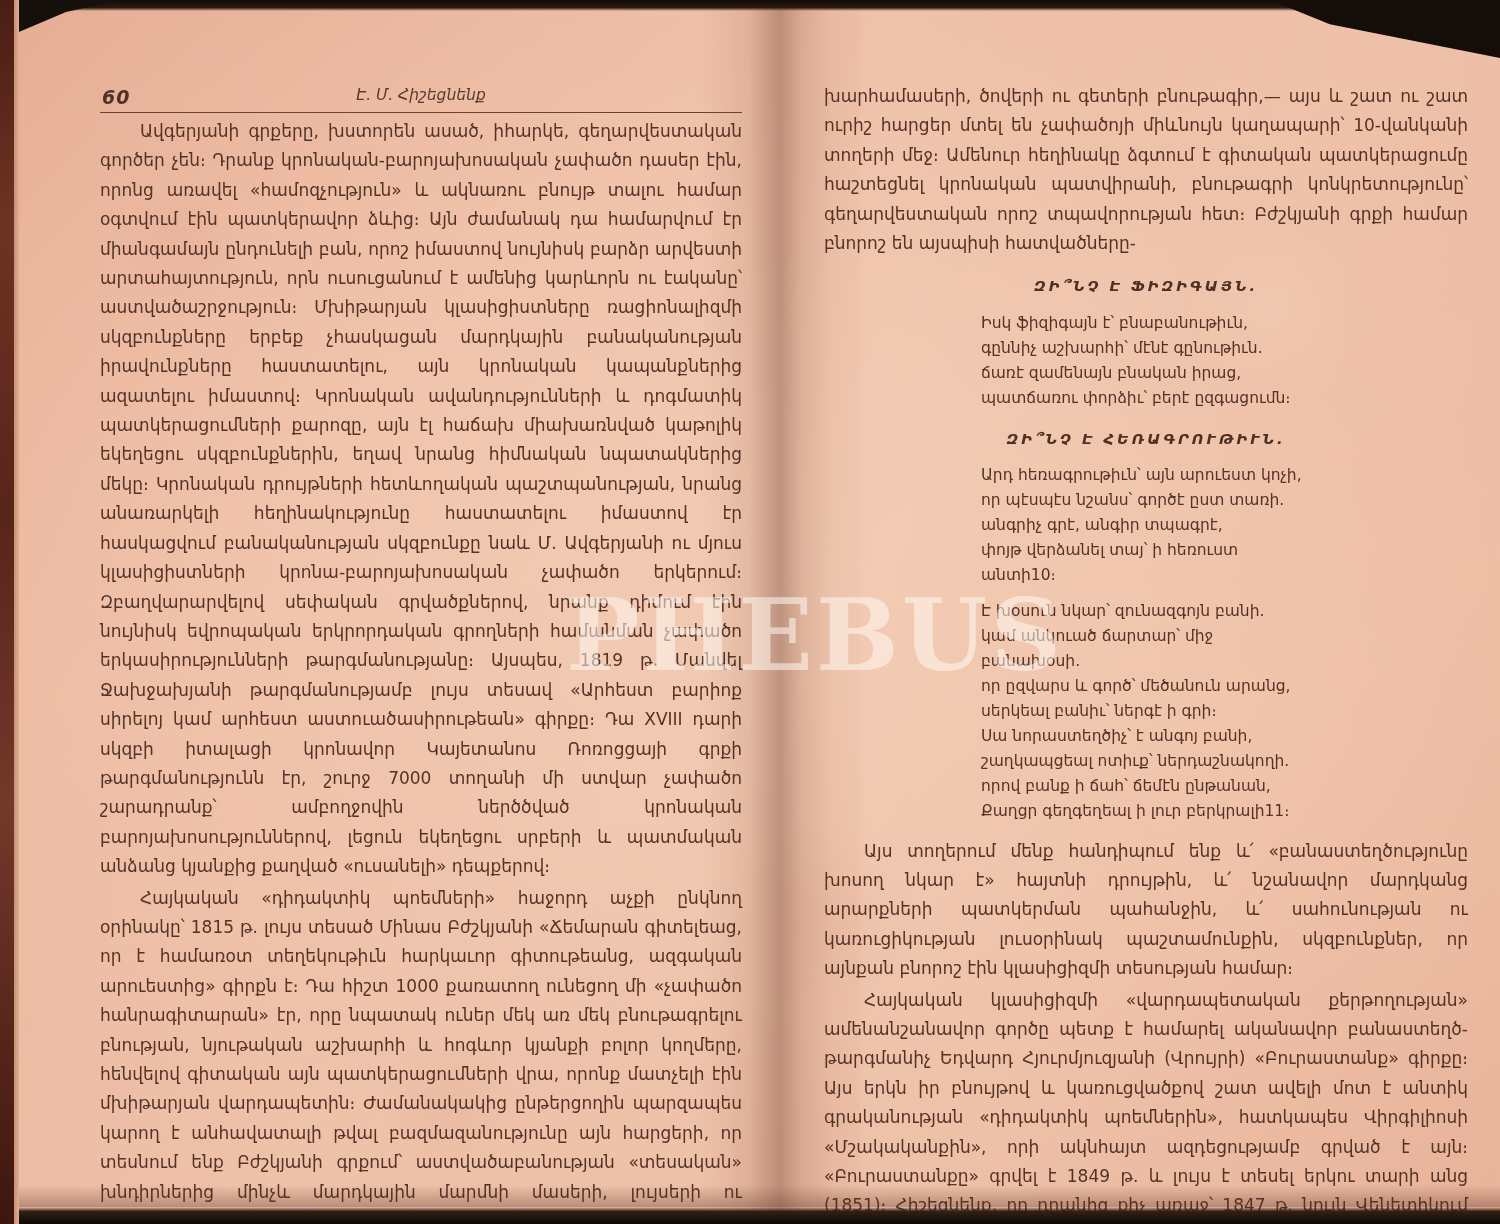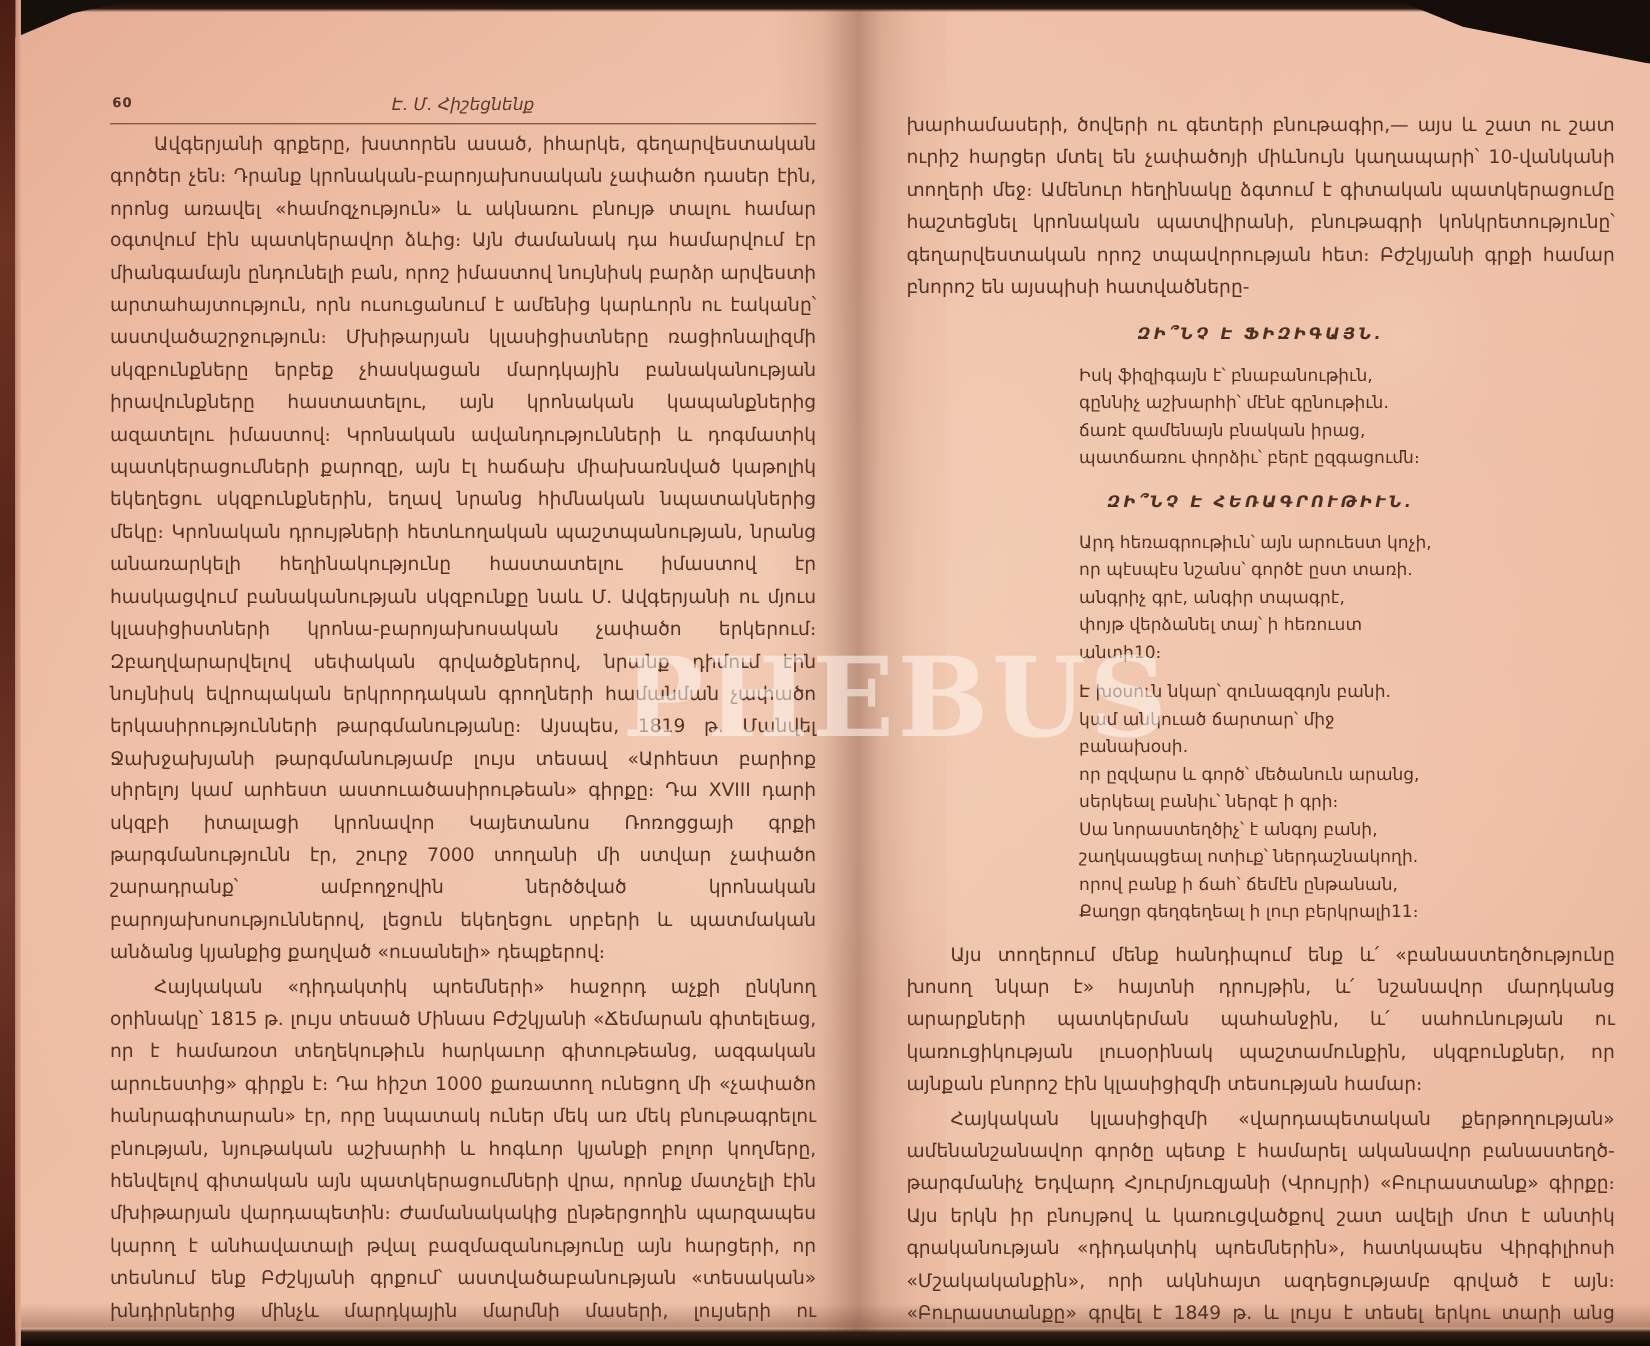--- a/index.html
+++ b/index.html
@@ -34,21 +34,21 @@
   .gutter{position:absolute;top:0;left:700px;width:170px;height:100%;
     background:linear-gradient(to right,rgba(120,60,38,0) 0%,rgba(120,60,38,0.10) 28%,rgba(95,45,28,0.34) 47%,rgba(120,60,38,0.16) 60%,rgba(150,85,60,0.05) 78%,rgba(120,60,38,0) 100%);}
   .page-tint-left{position:absolute;top:0;left:14px;width:720px;height:100%;background:linear-gradient(100deg,rgba(230,150,120,0.10),rgba(255,235,215,0.06));}
   .page-tint-right{position:absolute;top:0;left:860px;width:640px;height:100%;background:linear-gradient(260deg,rgba(235,165,130,0.08),rgba(255,240,220,0.08));}
 
   .col{position:absolute;}
   .col-left{left:100px;top:86px;width:642px;}
   .col-right{left:824px;top:82px;width:644px;}
 
   .page-header{position:relative;height:26px;border-bottom:1.5px solid #6a4231;margin-bottom:4px;}
-  .page-header .page-num{font-weight:bold;font-size:12px;letter-spacing:1px;}
+  .page-header .page-num{font-weight:bold;font-style:italic;font-size:19px;letter-spacing:1px;}
   .page-num-left{position:absolute;left:2px;top:0;}
   .page-num-right{position:absolute;right:2px;top:0;}
   .running-title{position:absolute;left:0;right:0;text-align:center;font-style:italic;font-size:15.5px;color:#5b3a2d;}
   .col-right .running-title{font-size:14.5px;}
 
   .bodytext{font-size:17px;line-height:1.73;text-align:justify;color:#543327;}
   .para{margin:0 0 0 0;text-indent:40px;}
   .para + .para{margin-top:2px;}
 
   .poem{white-space:pre-line;line-height:1.62;font-size:16.5px;}
@@ -82,21 +82,21 @@
     </div>
     <div class="bodytext">
       <p class="para">Ավգերյանի գրքերը, խստորեն ասած, իհարկե, գեղարվեստական գործեր չեն։ Դրանք կրոնական-բարոյախոսական չափածո դասեր էին, որոնց առավել «համոզչություն» և ակնառու բնույթ տալու համար օգտվում էին պատկերավոր ձևից։ Այն ժամանակ դա համարվում էր միանգամայն ընդունելի բան, որոշ իմաստով նույնիսկ բարձր արվեստի արտահայտություն, որն ուսուցանում է ամենից կարևորն ու էականը՝ աստվածաշրջություն։ Մխիթարյան կլասիցիստները ռացիոնալիզմի սկզբունքները երբեք չհասկացան մարդկային բանականության իրավունքները հաստատելու, այն կրոնական կապանքներից ազատելու իմաստով։ Կրոնական ավանդությունների և դոգմատիկ պատկերացումների քարոզը, այն էլ հաճախ միախառնված կաթոլիկ եկեղեցու սկզբունքներին, եղավ նրանց հիմնական նպատակներից մեկը։ Կրոնական դրույթների հետևողական պաշտպանության, նրանց անառարկելի հեղինակությունը հաստատելու իմաստով էր հասկացվում բանականության սկզբունքը նաև Մ. Ավգերյանի ու մյուս կլասիցիստների կրոնա-բարոյախոսական չափածո երկերում։ Զբաղվարարվելով սեփական գրվածքներով, նրանք դիմում էին նույնիսկ եվրոպական երկրորդական գրողների համանման չափածո երկասիրությունների թարգմանությանը։ Այսպես, 1819 թ. Մանվել Ջախջախյանի թարգմանությամբ լույս տեսավ «Արհեստ բարիոք սիրելոյ կամ արհեստ աստուածասիրութեան» գիրքը։ Դա XVIII դարի սկզբի իտալացի կրոնավոր Կայետանոս Ռոռոցցայի գրքի թարգմանությունն էր, շուրջ 7000 տողանի մի ստվար չափածո շարադրանք՝ ամբողջովին ներծծված կրոնական բարոյախոսություններով, լեցուն եկեղեցու սրբերի և պատմական անձանց կյանքից քաղված «ուսանելի» դեպքերով։</p>
       <p class="para">Հայկական «դիդակտիկ պոեմների» հաջորդ աչքի ընկնող օրինակը՝ 1815 թ. լույս տեսած Մինաս Բժշկյանի «Ճեմարան գիտելեաց, որ է համառօտ տեղեկութիւն հարկաւոր գիտութեանց, ազգական արուեստից» գիրքն է։ Դա հիշտ 1000 քառատող ունեցող մի «չափածո հանրագիտարան» էր, որը նպատակ ուներ մեկ առ մեկ բնութագրելու բնության, նյութական աշխարհի և հոգևոր կյանքի բոլոր կողմերը, հենվելով գիտական այն պատկերացումների վրա, որոնք մատչելի էին մխիթարյան վարդապետին։ Ժամանակակից ընթերցողին պարզապես կարող է անհավատալի թվալ բազմազանությունը այն հարցերի, որ տեսնում ենք Բժշկյանի գրքում՝ աստվածաբանության «տեսական» խնդիրներից մինչև մարդկային մարմնի մասերի, լույսերի ու կենդանիների նկարագրությունը։ «Ազատական արվեստի» (այսինքն՝ բուն գեղարվեստի) տեսակներն ու այսպես կոչված «մեքենական արվեստները» (դրագրություն, հեռագրություն, քերականություն, ճարտասանություն, տպագրություն), իրավագիտություն և բժշկություն, վաճառականություն և նավուղղություն, հանքաբանություն և տիեզերագրություն, քիմիա և երկրաչափություն, հայելաբանություն և դիտակաբանություն, ջրակշռություն և օդաչափություն, դիցաբանական աստվածների, կիսաստվածների ու հերոսների, մետաղների ու հանքերի, աշ-</p>
     </div>
 
   </div>
 
   <div class="col col-right">
     <div class="bodytext">
-      <p class="para" style="text-indent:0;margin-top:18px;">խարհամասերի, ծովերի ու գետերի բնութագիր,— այս և շատ ու շատ ուրիշ հարցեր մտել են չափածոյի միևնույն կաղապարի՝ 10-վանկանի տողերի մեջ։ Ամենուր հեղինակը ձգտում է գիտական պատկերացումը հաշտեցնել կրոնական պատվիրանի, բնութագրի կոնկրետությունը՝ գեղարվեստական որոշ տպավորության հետ։ Բժշկյանի գրքի համար բնորոշ են այսպիսի հատվածները-</p>
+      <p class="para" style="text-indent:0;">խարհամասերի, ծովերի ու գետերի բնութագիր,— այս և շատ ու շատ ուրիշ հարցեր մտել են չափածոյի միևնույն կաղապարի՝ 10-վանկանի տողերի մեջ։ Ամենուր հեղինակը ձգտում է գիտական պատկերացումը հաշտեցնել կրոնական պատվիրանի, բնութագրի կոնկրետությունը՝ գեղարվեստական որոշ տպավորության հետ։ Բժշկյանի գրքի համար բնորոշ են այսպիսի հատվածները-</p>
       <div class="section-heading">ԶԻ՞ՆՉ Է ՖԻԶԻԳԱՅՆ.</div>
       <div class="poem poem-center">Իսկ ֆիզիգայն է՝ բնաբանութիւն,
 գըննիչ աշխարհի՝ մէնէ գընութիւն.
 ճառէ զամենայն բնական իրաց,
 պատճառու փորձիւ՝ բերէ ըզգացումն։</div>
       <div class="section-heading">ԶԻ՞ՆՉ Է ՀԵՌԱԳՐՈՒԹԻՒՆ.</div>
       <div class="poem poem-center">Արդ հեռագրութիւն՝ այն արուեստ կոչի,
 որ պէսպէս նշանս՝ գործէ ըստ տառի.
 անգրիչ գրէ, անգիր տպագրէ,
 փոյթ վերձանել տայ՝ ի հեռուստ անտի10։</div>

